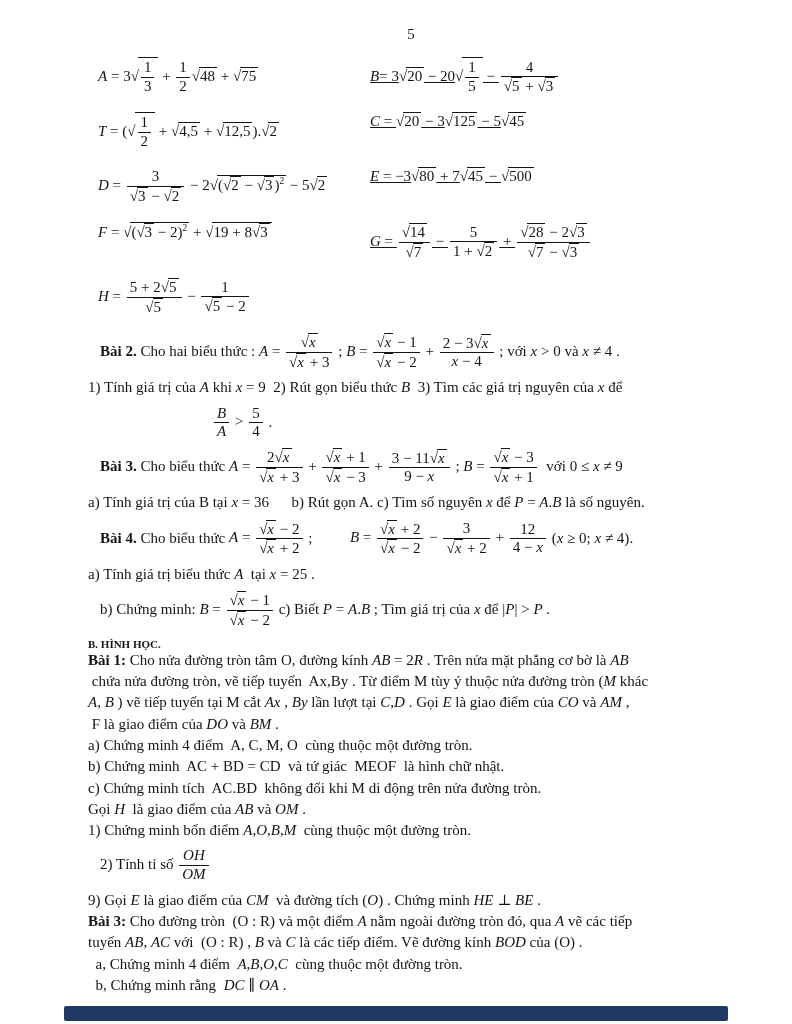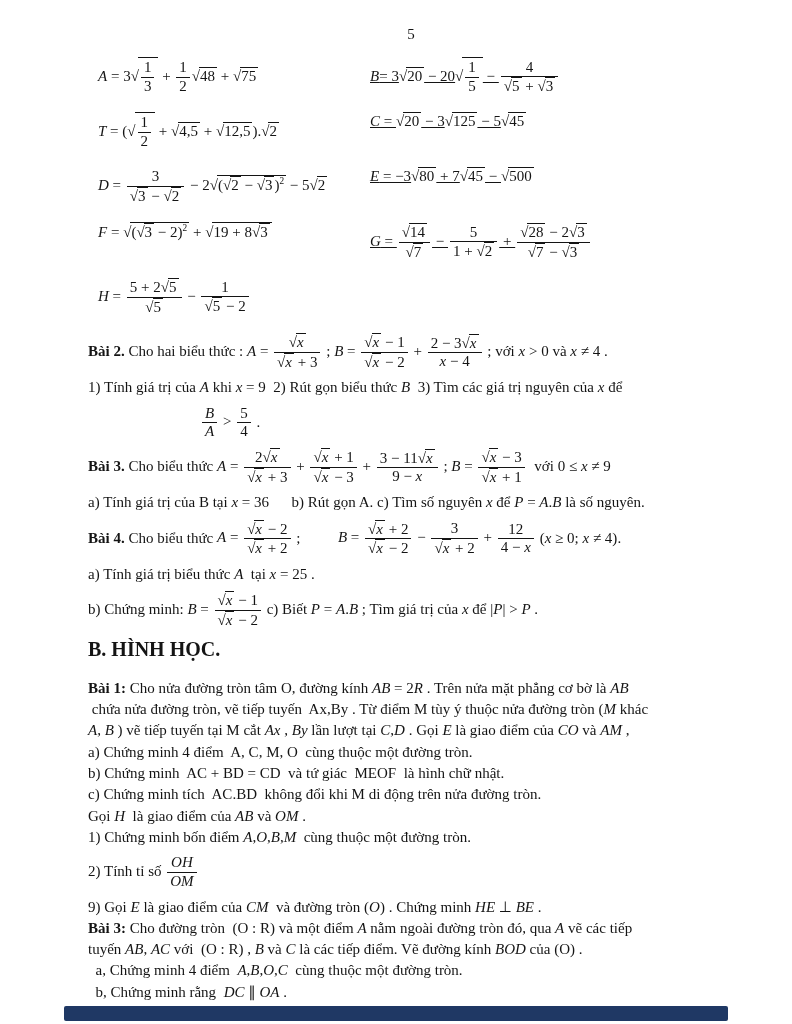--- a/index.html
+++ b/index.html
@@ -11,23 +11,23 @@
     color:#141414;
     font-family:"Liberation Serif","DejaVu Serif","DejaVu Sans",serif;
     font-size:15px;
     box-sizing:border-box;
     padding:26px 58px 0 88px;
     overflow:hidden;
   }
   .page-number{text-align:center;margin-bottom:10px;}
   .doc-body{position:relative;}
   .line{white-space:pre-wrap;}
-  .para{line-height:1.42;font-family:Liberation Serif, serif;}
-  .fpara{margin:5px 0;line-height:1.2;}
-  .heading{margin:7px 0 17px 0;font-size:20px;}
+  .para{line-height:1.42;}
+  .fpara{margin:5px 12px;line-height:1.2;}
+  .heading{margin:7px 0 0 0;font-size:11px;}
   .frow{display:flex;align-items:flex-start;min-height:41px;margin:14px 0;}
   .fcol-left{flex:0 0 272px;padding-left:10px;}
   .fcol-right{flex:1;text-decoration:underline;}
   .b{font-weight:bold;}
   .math{white-space:nowrap;}
   .mi{font-style:italic;}
   .frac{display:inline-block;vertical-align:middle;text-align:center;margin:1px 2px;}
   .frac .num,.frac .den{display:block;line-height:1.18;padding:0 3px;}
   .frac .den{border-top:1px solid #141414;}
   .sqrt{white-space:nowrap;}
@@ -57,26 +57,27 @@
       <div class="line fpara" style="padding-left: 112px;"><span class="math"><span class="frac"><span class="num"><i class="mi">B</i></span><span class="den"><i class="mi">A</i></span></span> &gt; <span class="frac"><span class="num">5</span><span class="den">4</span></span></span><span> .</span></div>
       <div class="line fpara"><span class="b">Bài 3.</span><span> Cho biểu thức </span><span class="math"><i class="mi">A</i> = <span class="frac"><span class="num">2<span class="sqrt"><span class="rsign">√</span><span class="rad"><i class="mi">x</i></span></span></span><span class="den"><span class="sqrt"><span class="rsign">√</span><span class="rad"><i class="mi">x</i></span></span> + 3</span></span> + <span class="frac"><span class="num"><span class="sqrt"><span class="rsign">√</span><span class="rad"><i class="mi">x</i></span></span> + 1</span><span class="den"><span class="sqrt"><span class="rsign">√</span><span class="rad"><i class="mi">x</i></span></span> − 3</span></span> + <span class="frac"><span class="num">3 − 11<span class="sqrt"><span class="rsign">√</span><span class="rad"><i class="mi">x</i></span></span></span><span class="den">9 − <i class="mi">x</i></span></span> ; <i class="mi">B</i> = <span class="frac"><span class="num"><span class="sqrt"><span class="rsign">√</span><span class="rad"><i class="mi">x</i></span></span> − 3</span><span class="den"><span class="sqrt"><span class="rsign">√</span><span class="rad"><i class="mi">x</i></span></span> + 1</span></span></span><span>  với </span><span class="math">0 ≤ <i class="mi">x</i> ≠ 9</span></div>
       <div class="line para"><span>a) Tính giá trị của B tại </span><span class="math"><i class="mi">x</i> = 36</span><span>      b) Rút gọn A. c) Tìm số nguyên </span><span class="math"><i class="mi">x</i></span><span> để </span><span class="math"><i class="mi">P</i> = <i class="mi">A</i>.<i class="mi">B</i></span><span> là số nguyên.</span></div>
       <div class="line fpara"><span class="b">Bài 4.</span><span> Cho biểu thức </span><span class="math"><i class="mi">A</i> = <span class="frac"><span class="num"><span class="sqrt"><span class="rsign">√</span><span class="rad"><i class="mi">x</i></span></span> − 2</span><span class="den"><span class="sqrt"><span class="rsign">√</span><span class="rad"><i class="mi">x</i></span></span> + 2</span></span></span><span> ;          </span><span class="math"><i class="mi">B</i> = <span class="frac"><span class="num"><span class="sqrt"><span class="rsign">√</span><span class="rad"><i class="mi">x</i></span></span> + 2</span><span class="den"><span class="sqrt"><span class="rsign">√</span><span class="rad"><i class="mi">x</i></span></span> − 2</span></span> − <span class="frac"><span class="num">3</span><span class="den"><span class="sqrt"><span class="rsign">√</span><span class="rad"><i class="mi">x</i></span></span> + 2</span></span> + <span class="frac"><span class="num">12</span><span class="den">4 − <i class="mi">x</i></span></span></span><span> </span><span class="math">(<i class="mi">x</i> ≥ 0; <i class="mi">x</i> ≠ 4)</span><span>.</span></div>
       <div class="line para"><span>a) Tính giá trị biểu thức </span><span class="math"><i class="mi">A</i></span><span>  tại </span><span class="math"><i class="mi">x</i> = 25</span><span> .</span></div>
       <div class="line fpara"><span>b) Chứng minh: </span><span class="math"><i class="mi">B</i> = <span class="frac"><span class="num"><span class="sqrt"><span class="rsign">√</span><span class="rad"><i class="mi">x</i></span></span> − 1</span><span class="den"><span class="sqrt"><span class="rsign">√</span><span class="rad"><i class="mi">x</i></span></span> − 2</span></span></span><span> c) Biết </span><span class="math"><i class="mi">P</i> = <i class="mi">A</i>.<i class="mi">B</i></span><span> ; Tìm giá trị của </span><span class="math"><i class="mi">x</i></span><span> để </span><span class="math">|<i class="mi">P</i>| &gt; <i class="mi">P</i></span><span> .</span></div>
       <div class="line heading"><span class="b">B. HÌNH HỌC.</span></div>
       <div class="line para"><span class="b">Bài 1:</span><span> Cho nửa đường tròn tâm O, đường kính </span><span class="math"><i class="mi">AB</i> = 2<i class="mi">R</i></span><span> . Trên nửa mặt phẳng cơ bờ là </span><span class="math"><i class="mi">AB</i></span></div>
       <div class="line para"><span> chứa nửa đường tròn, vẽ tiếp tuyến  Ax,By . Từ điểm M tùy ý thuộc nửa đường tròn (</span><span class="math"><i class="mi">M</i></span><span> khác</span></div>
       <div class="line para"><span class="math"><i class="mi">A</i>, <i class="mi">B</i></span><span> ) vẽ tiếp tuyến tại M cắt </span><span class="math"><i class="mi">Ax</i></span><span> , </span><span class="math"><i class="mi">By</i></span><span> lần lượt tại </span><span class="math"><i class="mi">C</i>,<i class="mi">D</i></span><span> . Gọi </span><span class="math"><i class="mi">E</i></span><span> là giao điểm của </span><span class="math"><i class="mi">CO</i></span><span> và </span><span class="math"><i class="mi">AM</i></span><span> ,</span></div>
+      <div class="line para"><span> F là giao điểm của </span><span class="math"><i class="mi">DO</i></span><span> và </span><span class="math"><i class="mi">BM</i></span><span> .</span></div>
       <div class="line para"><span>a) Chứng minh 4 điểm  A, C, M, O  cùng thuộc một đường tròn.</span></div>
       <div class="line para"><span>b) Chứng minh  AC + BD = CD  và tứ giác  MEOF  là hình chữ nhật.</span></div>
       <div class="line para"><span>c) Chứng minh tích  AC.BD  không đổi khi M di động trên nửa đường tròn.</span></div>
       <div class="line para"><span>Gọi </span><span class="math"><i class="mi">H</i></span><span>  là giao điểm của </span><span class="math"><i class="mi">AB</i></span><span> và </span><span class="math"><i class="mi">OM</i></span><span> .</span></div>
       <div class="line para"><span>1) Chứng minh bốn điểm </span><span class="math"><i class="mi">A</i>,<i class="mi">O</i>,<i class="mi">B</i>,<i class="mi">M</i></span><span>  cùng thuộc một đường tròn.</span></div>
       <div class="line fpara"><span>2) Tính tỉ số </span><span class="math"><span class="frac"><span class="num"><i class="mi">OH</i></span><span class="den"><i class="mi">OM</i></span></span></span></div>
-      <div class="line para"><span>9) Gọi </span><span class="math"><i class="mi">E</i></span><span> là giao điểm của </span><span class="math"><i class="mi">CM</i></span><span>  và đường tròn </span><span class="math">(<i class="mi">O</i>)</span><span> . Chứng minh </span><span class="math"><i class="mi">HE</i> ⊥ <i class="mi">BE</i></span><span> .</span></div>
+      <div class="line para"><span>9) Gọi </span><span class="math"><i class="mi">E</i></span><span> là giao điểm của </span><span class="math"><i class="mi">CM</i></span><span>  và đường tích </span><span class="math">(<i class="mi">O</i>)</span><span> . Chứng minh </span><span class="math"><i class="mi">HE</i> ⊥ <i class="mi">BE</i></span><span> .</span></div>
       <div class="line para"><span class="b">Bài 3:</span><span> Cho đường tròn  (O : R) và một điểm </span><span class="math"><i class="mi">A</i></span><span> nằm ngoài đường tròn đó, qua </span><span class="math"><i class="mi">A</i></span><span> vẽ các tiếp</span></div>
       <div class="line para"><span>tuyến </span><span class="math"><i class="mi">AB</i>, <i class="mi">AC</i></span><span> với  (O : R) , </span><span class="math"><i class="mi">B</i></span><span> và </span><span class="math"><i class="mi">C</i></span><span> là các tiếp điểm. Vẽ đường kính </span><span class="math"><i class="mi">BOD</i></span><span> của (O) .</span></div>
       <div class="line para"><span>  a, Chứng minh 4 điểm  </span><span class="math"><i class="mi">A</i>,<i class="mi">B</i>,<i class="mi">O</i>,<i class="mi">C</i></span><span>  cùng thuộc một đường tròn.</span></div>
       <div class="line para"><span>  b, Chứng minh rằng  </span><span class="math"><i class="mi">DC</i> ∥ <i class="mi">OA</i></span><span> .</span></div>
     </div>
   <div class="bottom-bar" style="background: rgb(31, 56, 100);"></div>
 </div>
 
 </body></html>

